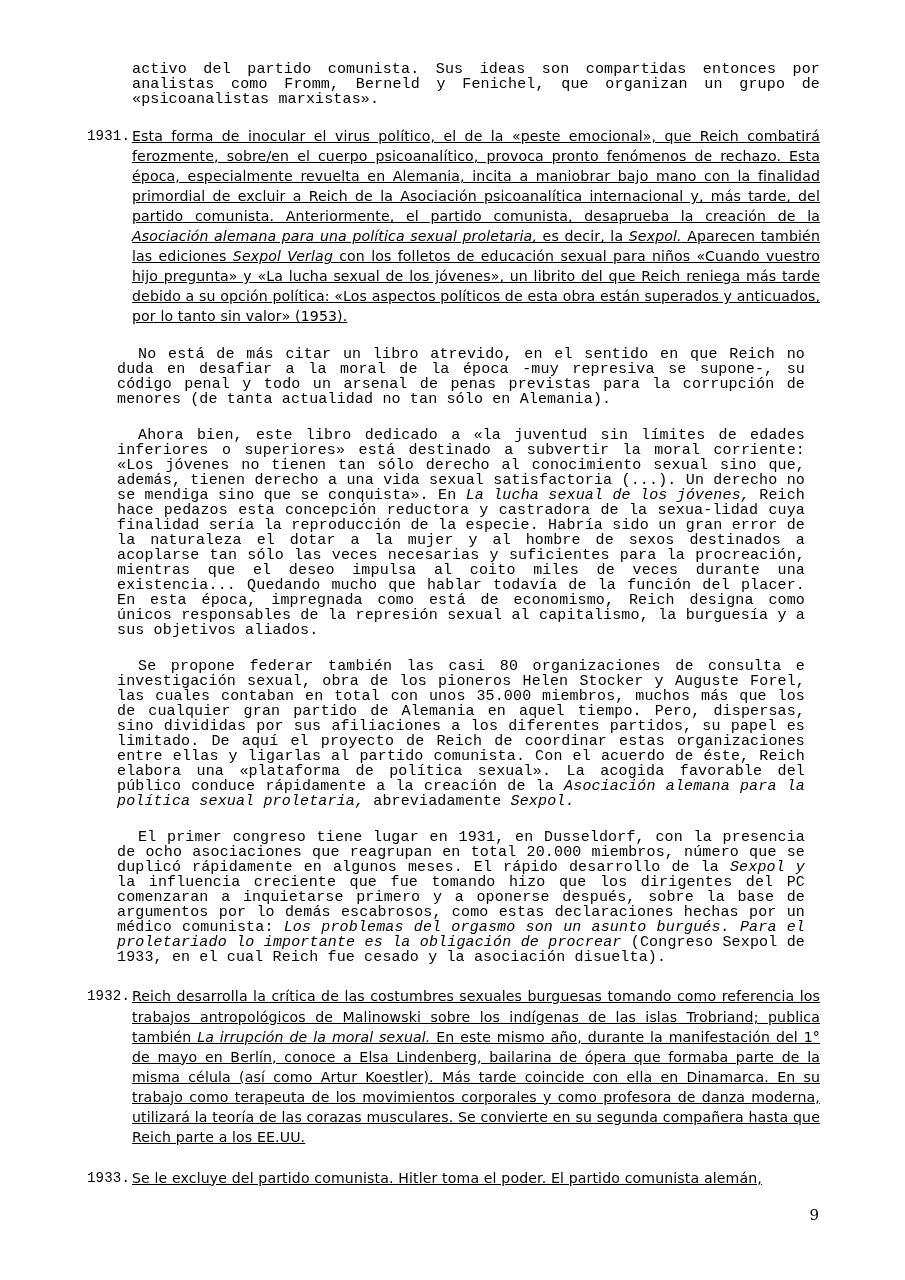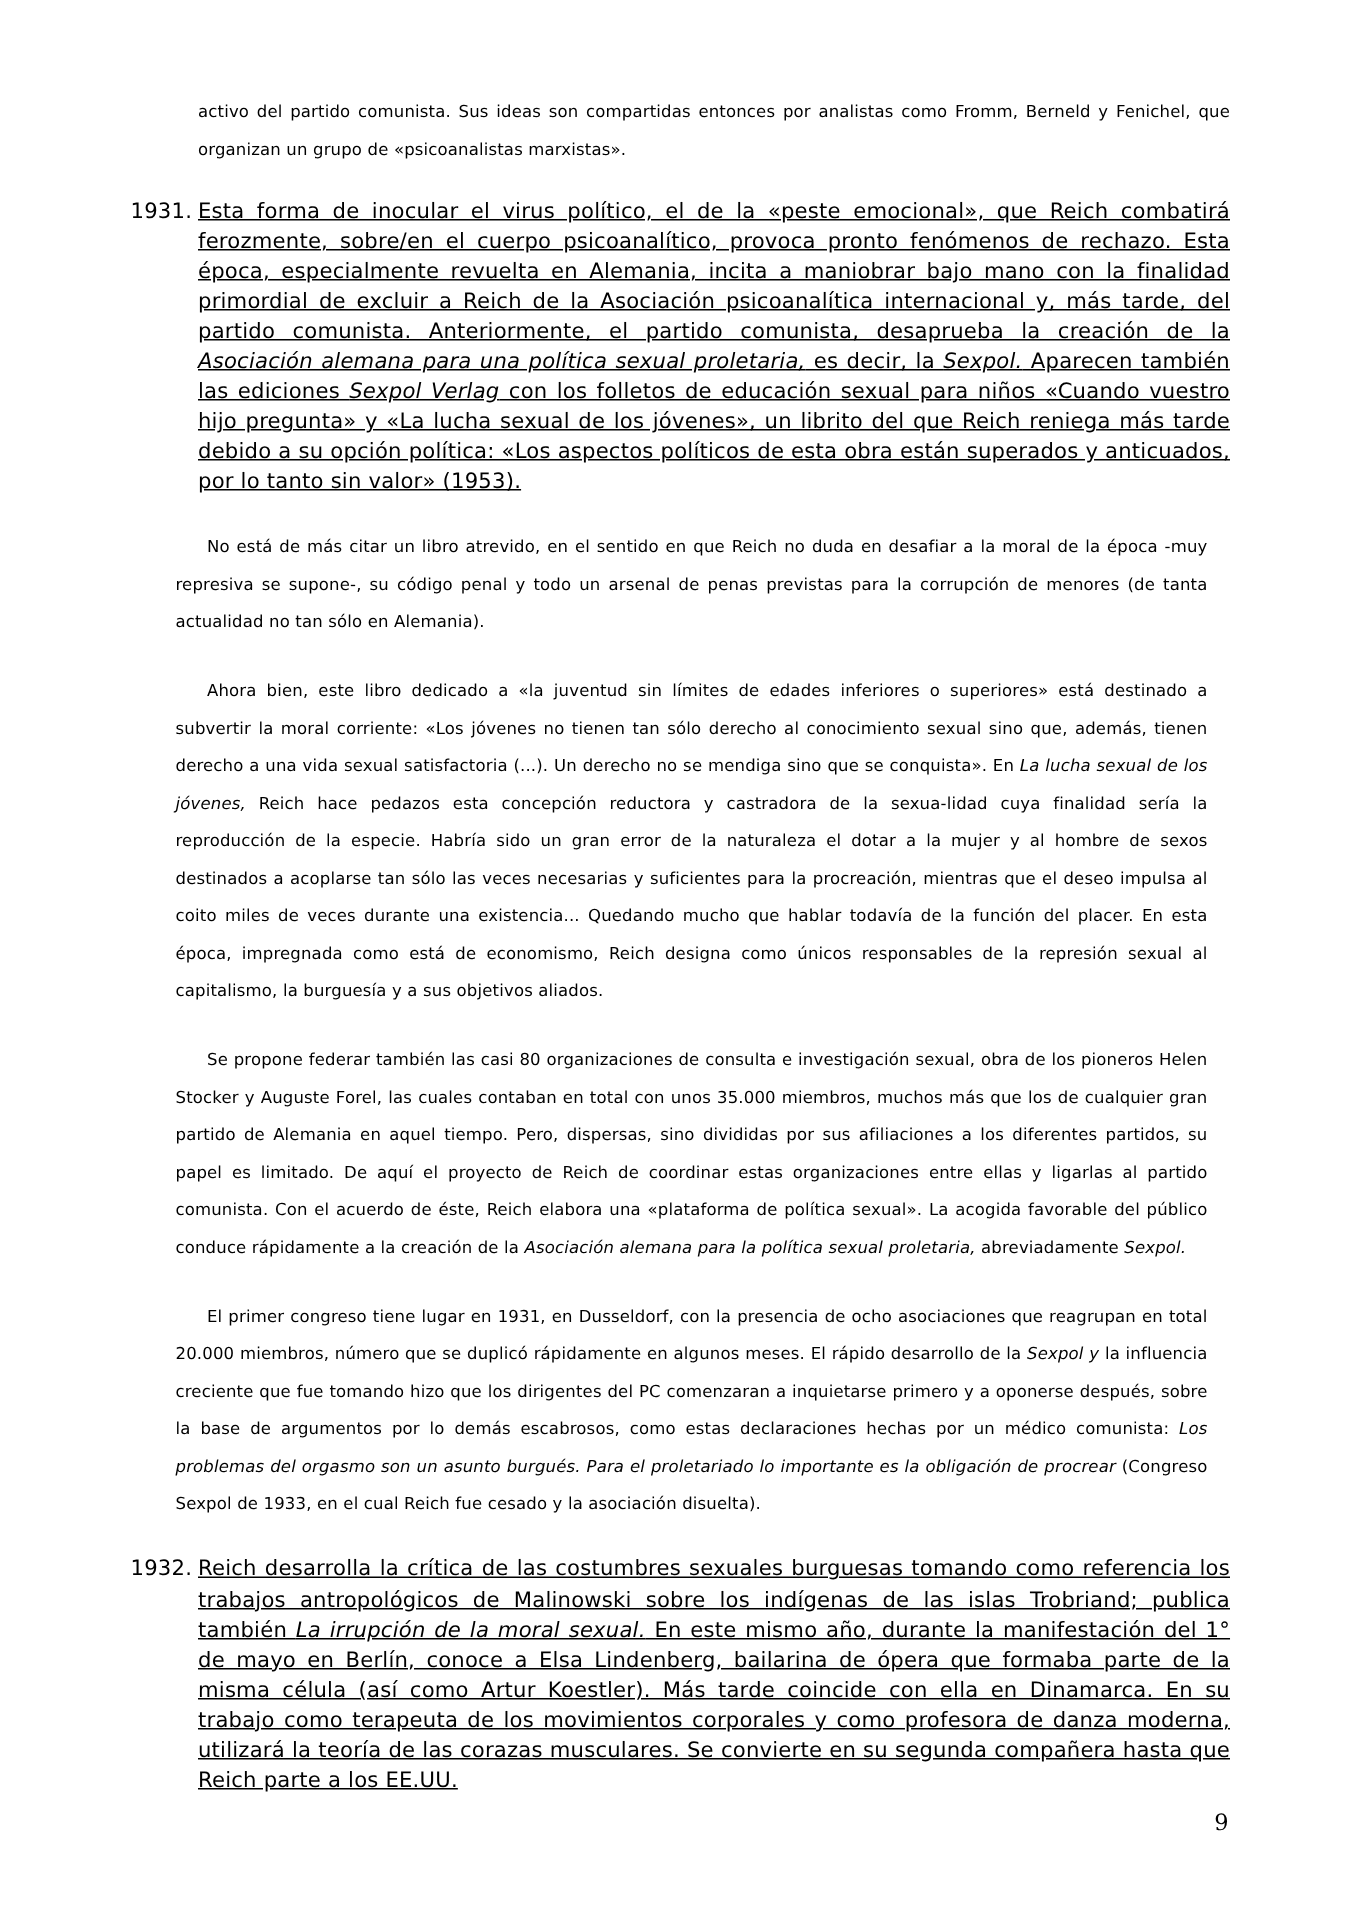--- a/index.html
+++ b/index.html
@@ -20,27 +20,28 @@
     box-sizing: border-box;
   }
   .content {
     position: absolute;
     left: 87px;
     top: 62px;
     width: 733px;
   }
   
   .para {
-    font-size: 11px;
-    line-height: 25px;
+    font-size: 15px;
+    line-height: 15px;
     text-align: justify;
     text-justify: inter-word;
     margin: 0 0 0 0;
     padding: 0;
     letter-spacing: 0.01em;
+    font-family: Liberation Mono, monospace;
   }
   
   .para-cont {
     margin-left: 45px;
     width: 688px;
   }
   
   .para-indent {
     margin-left: 30px;
     width: 688px;
@@ -56,20 +57,21 @@
     text-justify: inter-word;
     letter-spacing: 0.01em;
   }
   .entry-year {
     position: absolute;
     left: 0;
     top: 0;
     width: 40px;
     text-align: center;
     white-space: nowrap;
+    font-family: Liberation Mono, monospace;
   }
   .entry-body {
     display: block;
     text-decoration: underline;
   }
   i, .it {
     font-style: italic;
   }
   .gap-md { height: 19px; }
   .gap-lg { height: 21px; }
@@ -117,18 +119,22 @@
 
     <div class="gap-lg"></div>
 
     <div class="entry">
       <span class="entry-year">1932.</span>
       <span class="entry-body"><span>Reich desarrolla la crítica de las costumbres sexuales burguesas tomando como referencia los trabajos antropológicos de Malinowski sobre los indígenas de las islas Trobriand; publica también </span><span class="it">La irrupción de la moral sexual.</span><span> En este mismo año, durante la manifestación del 1° de mayo en Berlín, conoce a Elsa Lindenberg, bailarina de ópera que formaba parte de la misma célula (así como Artur Koestler). Más tarde coincide con ella en Dinamarca. En su trabajo como terapeuta de los movimientos corporales y como profesora de danza moderna, utilizará la teoría de las corazas musculares. Se convierte en su segunda compañera hasta que Reich parte a los EE.UU.</span></span>
     </div>
 
     <div class="gap-lg"></div>
 
+    <div class="entry">
+      <span class="entry-year">1933.</span>
+      <span class="entry-body"><span>Se le excluye del partido comunista. Hitler toma el poder. El partido comunista alemán,</span></span>
+    </div>
 
   </div>
 
   <div class="page-number">9</div>
 
 </div>
 
 </body></html>

